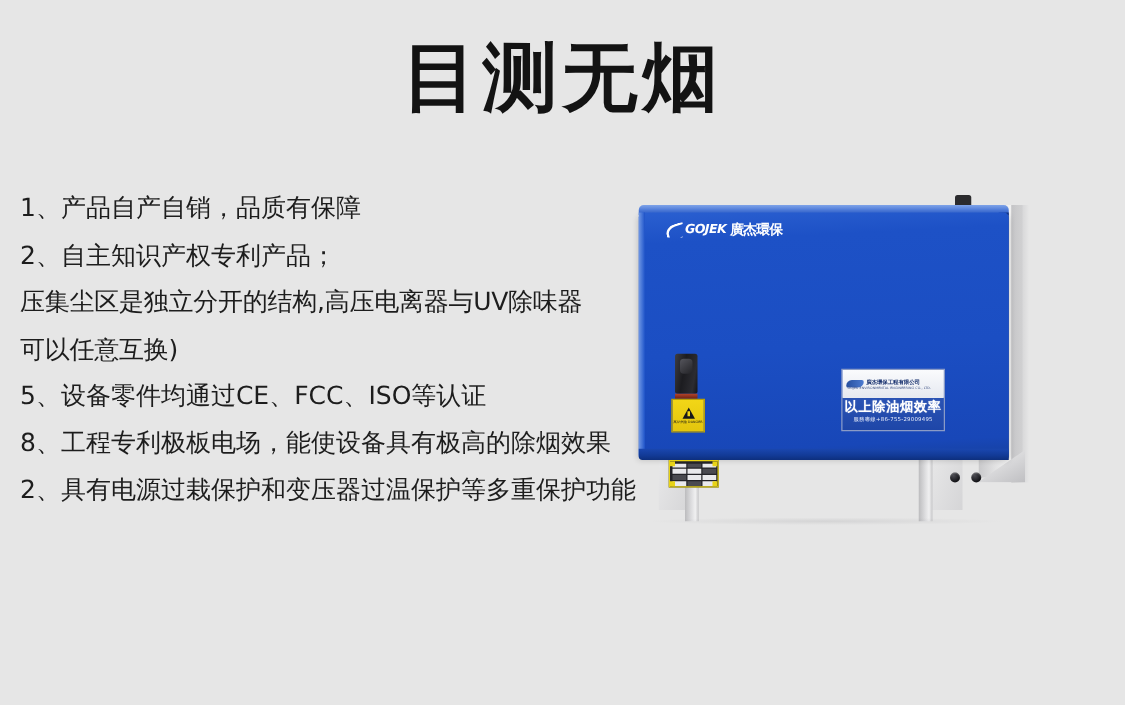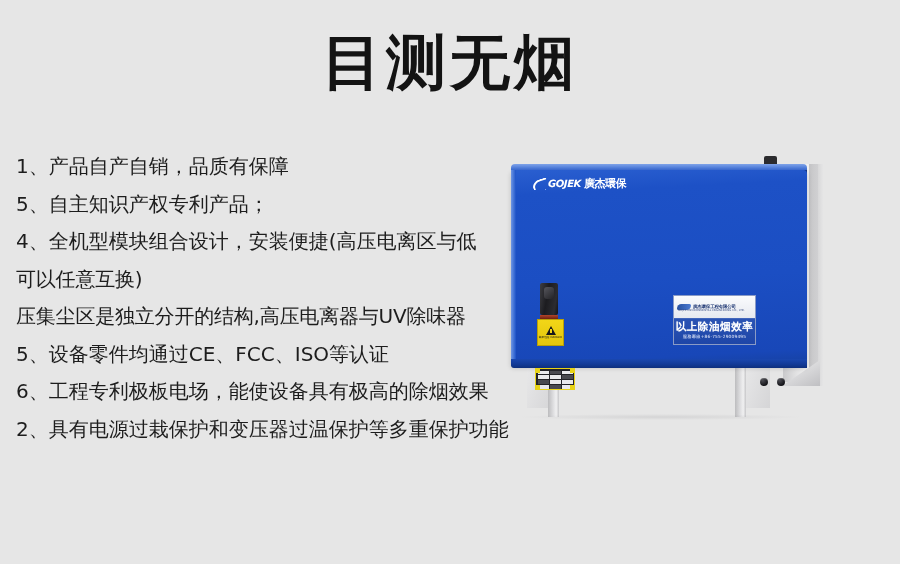--- a/index.html
+++ b/index.html
@@ -420,26 +420,25 @@
 </style>
 </head>
 <body>
 
 <div id="page">
 
   <div id="title">目测无烟</div>
 
   <div id="feature-list">
     <div class="feature-line">1、产品自产自销，品质有保障</div>
-    <div class="feature-line">5、自主知识产权专利产品；</div>
-    <div class="feature-line">4、全机型模块组合设计，安装便捷(高压电离区与低</div>
+    <div class="feature-line">2、自主知识产权专利产品；</div>
+    <div class="feature-line cont">压集尘区是独立分开的结构,高压电离器与UV除味器</div>
     <div class="feature-line cont">可以任意互换)</div>
-    <div class="feature-line cont">压集尘区是独立分开的结构,高压电离器与UV除味器</div>
     <div class="feature-line">5、设备零件均通过CE、FCC、ISO等认证</div>
-    <div class="feature-line">6、工程专利极板电场，能使设备具有极高的除烟效果</div>
+    <div class="feature-line">8、工程专利极板电场，能使设备具有极高的除烟效果</div>
     <div class="feature-line">2、具有电源过栽保护和变压器过温保护等多重保护功能</div>
   </div>
 
   <div id="product-photo">
 
     <div class="back-panel"></div>
     <div class="back-panel-shadow"></div>
     <div class="back-panel-fold"></div>
 
     <div class="leg-cap leg-cap-left"></div>

